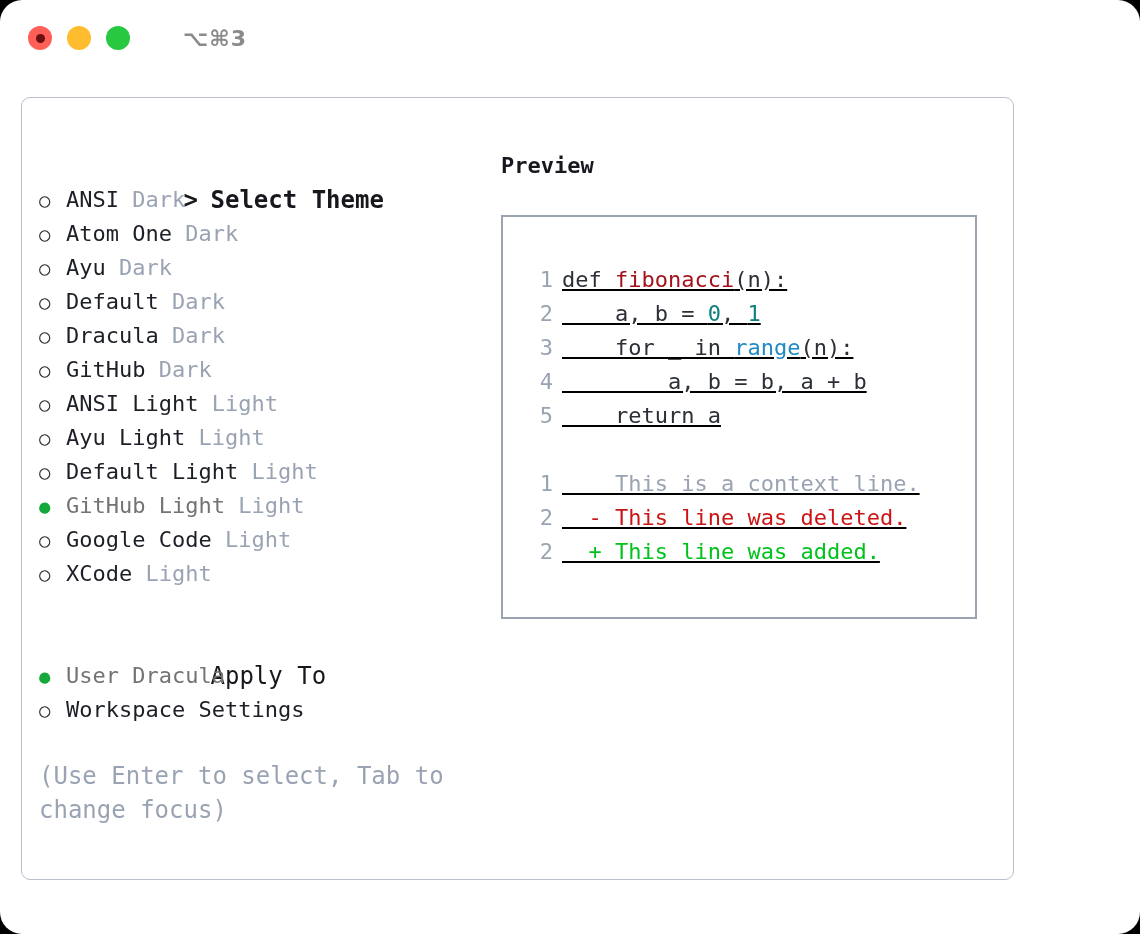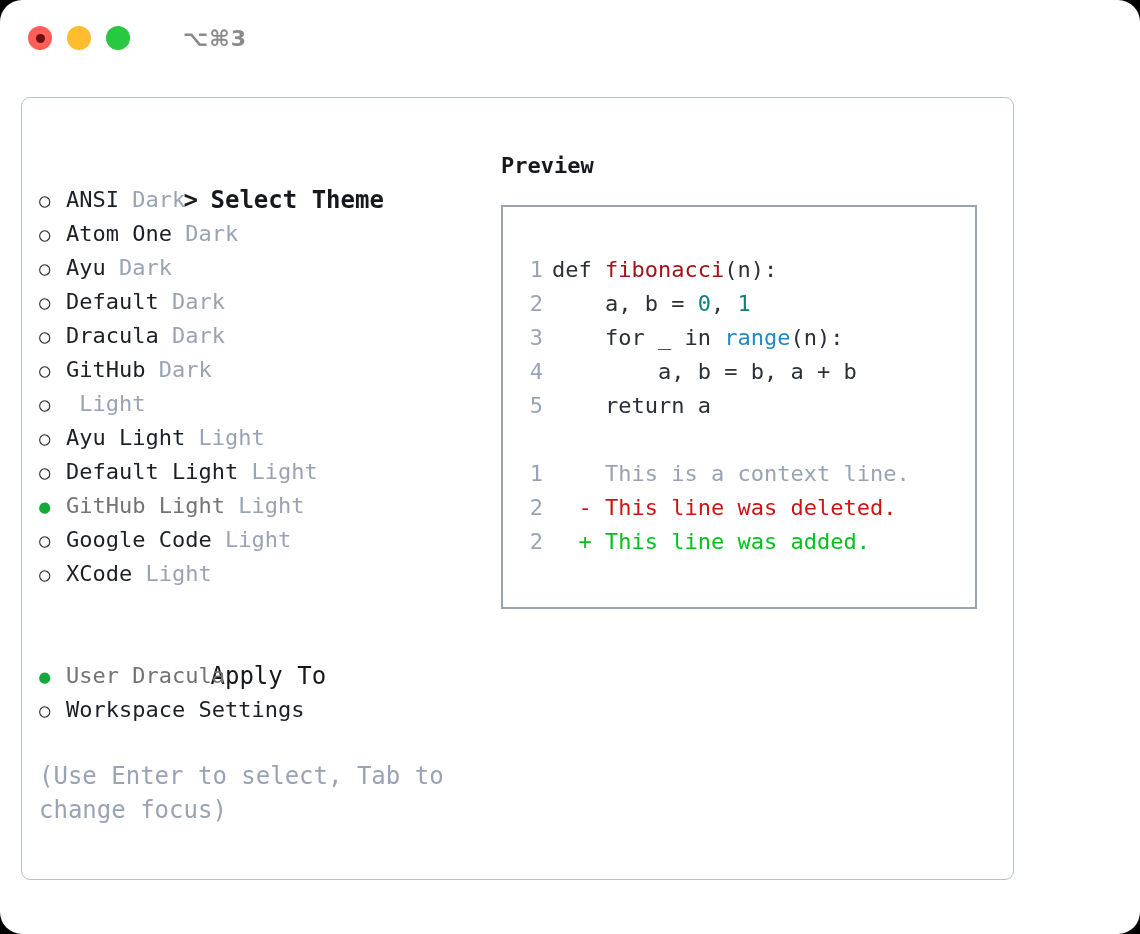--- a/index.html
+++ b/index.html
@@ -129,26 +129,27 @@
     width: 490px;
   }
   .preview-title {
     font-size: 22px;
     font-weight: 700;
     color: #16181d;
     height: 34px;
     line-height: 34px;
   }
   .preview-box {
-    margin-top: 22px;
+    margin-top: 32px;
     width: 476px;
     height: 404px;
     border: 2px solid #9aa3b0;
     background: #ffffff;
-    padding: 46px 0 0 2px;
+    padding: 46px 0 0 12px;
+    text-decoration: underline;
   }
   .code-line {
     font-size: 22px;
     line-height: 34px;
     height: 34px;
     white-space: pre;
     color: #2b2f36;
     padding-left: 16px;
   }
   .ln {
@@ -192,21 +193,21 @@
           <span class="caret">&gt;</span><span>Select Theme</span>
         </div>
 
         <div id="theme-list">
             <div class="opt-row"><span class="bullet">○</span><span class="opt-label">ANSI</span><span class="opt-variant"> Dark</span></div>
             <div class="opt-row"><span class="bullet">○</span><span class="opt-label">Atom One</span><span class="opt-variant"> Dark</span></div>
             <div class="opt-row"><span class="bullet">○</span><span class="opt-label">Ayu</span><span class="opt-variant"> Dark</span></div>
             <div class="opt-row"><span class="bullet">○</span><span class="opt-label">Default</span><span class="opt-variant"> Dark</span></div>
             <div class="opt-row"><span class="bullet">○</span><span class="opt-label">Dracula</span><span class="opt-variant"> Dark</span></div>
             <div class="opt-row"><span class="bullet">○</span><span class="opt-label">GitHub</span><span class="opt-variant"> Dark</span></div>
-            <div class="opt-row"><span class="bullet">○</span><span class="opt-variant"> Light</span></div>
+            <div class="opt-row"><span class="bullet">○</span><span class="opt-label">ANSI Light</span><span class="opt-variant"> Light</span></div>
             <div class="opt-row"><span class="bullet">○</span><span class="opt-label">Ayu Light</span><span class="opt-variant"> Light</span></div>
             <div class="opt-row"><span class="bullet">○</span><span class="opt-label">Default Light</span><span class="opt-variant"> Light</span></div>
             <div class="opt-row selected"><span class="bullet sel">●</span><span class="opt-label">GitHub Light</span><span class="opt-variant"> Light</span></div>
             <div class="opt-row"><span class="bullet">○</span><span class="opt-label">Google Code</span><span class="opt-variant"> Light</span></div>
             <div class="opt-row"><span class="bullet">○</span><span class="opt-label">XCode</span><span class="opt-variant"> Light</span></div>
           </div>
 
         <div class="spacer-row"></div>
 
         <div class="section-head">

